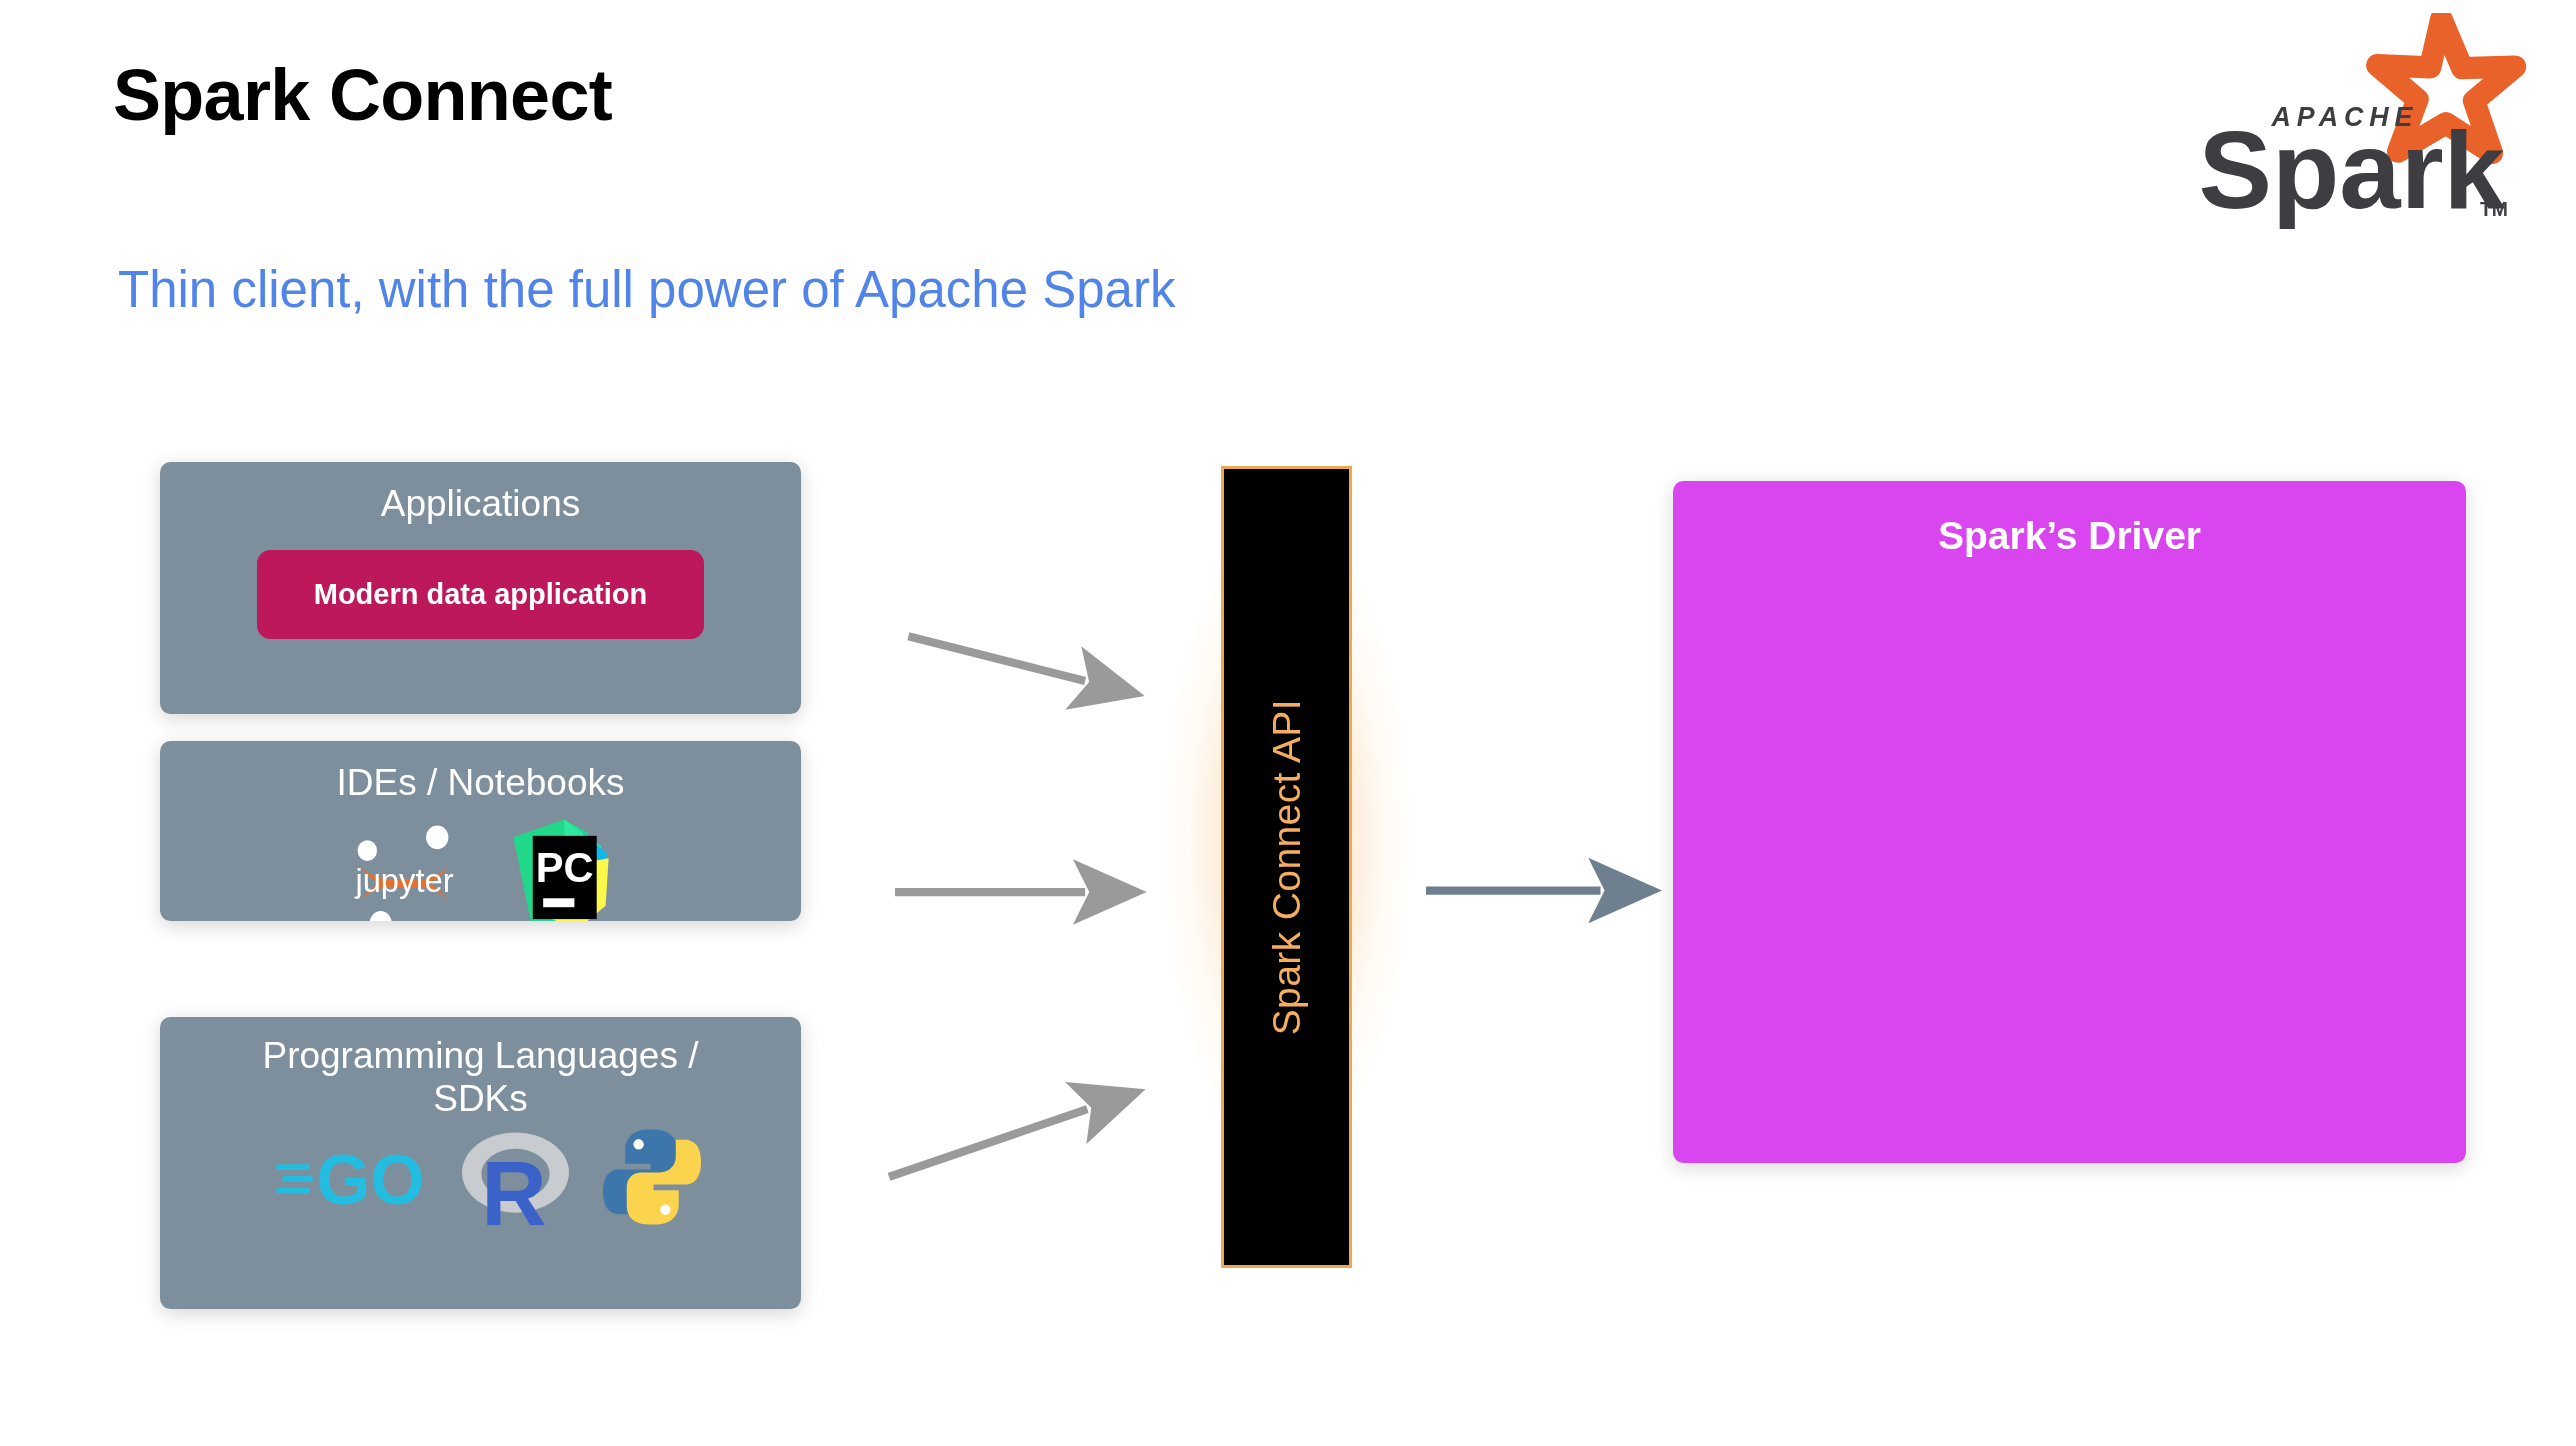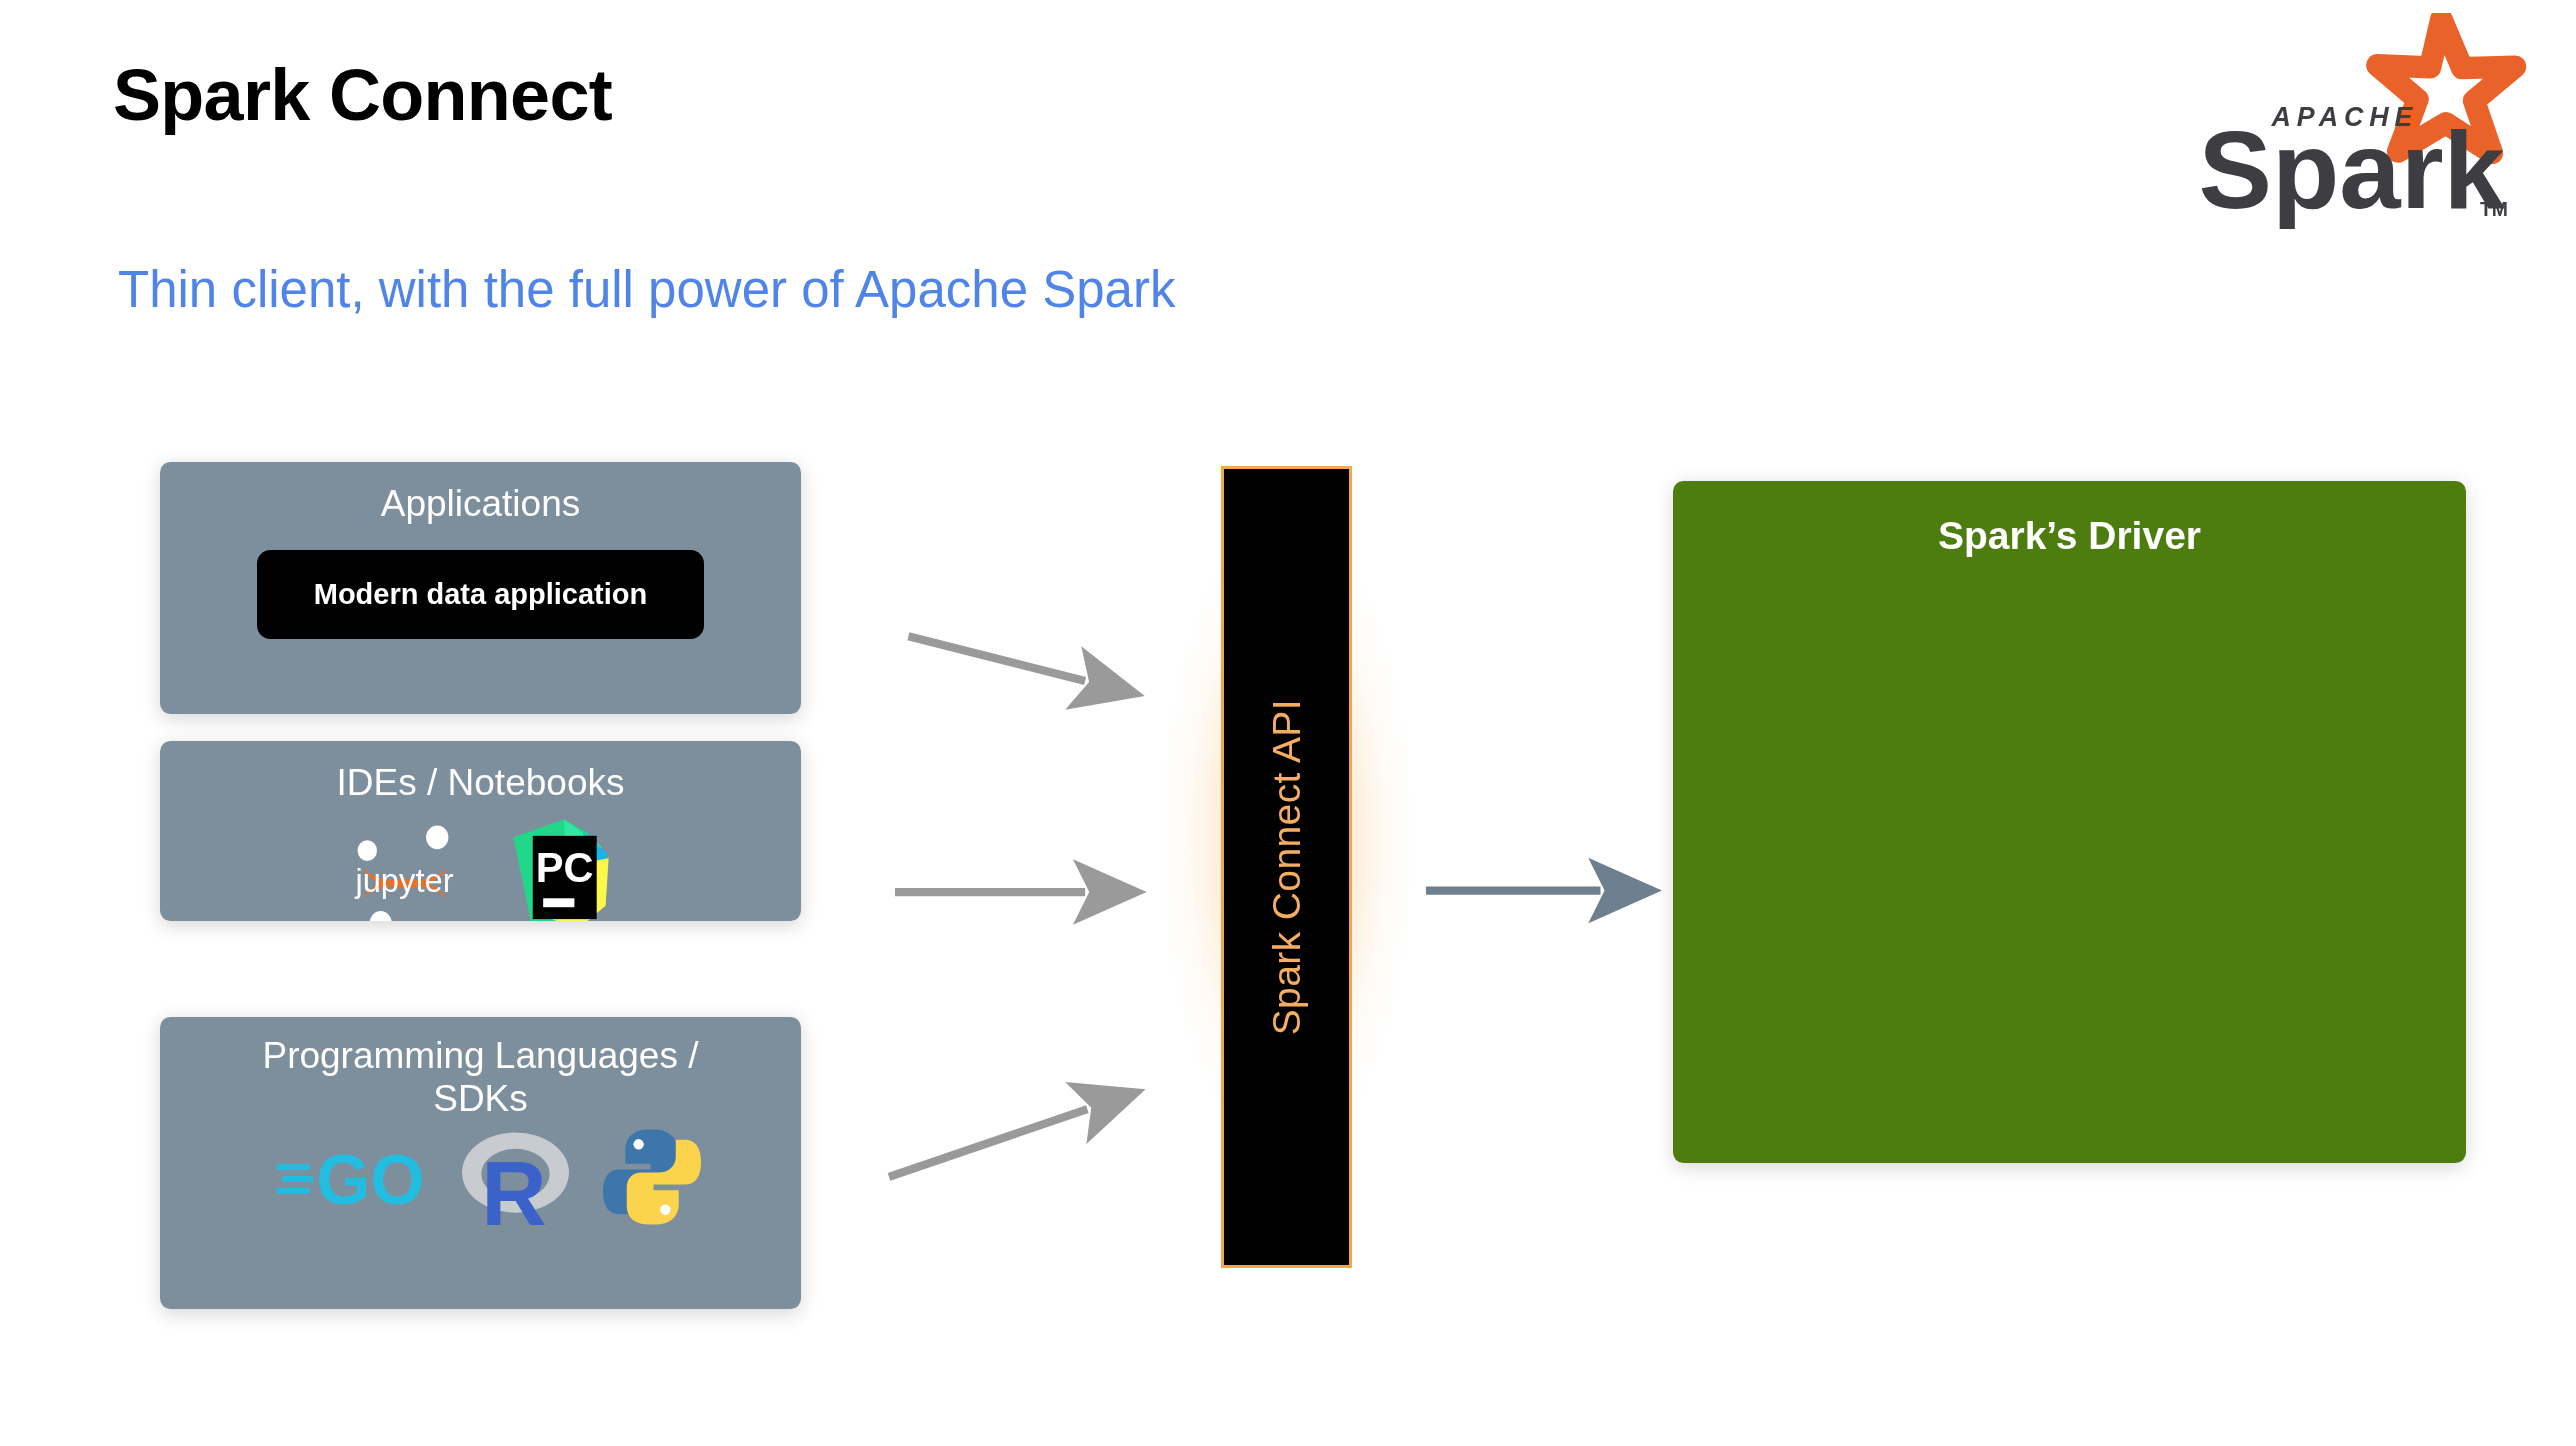--- a/index.html
+++ b/index.html
@@ -71,21 +71,21 @@
     line-height: 1.16;
     margin-top: 21px;
     padding: 0 22.4px;
   }
   #card-languages .card-title { margin-top: 18px; }
 
   .inner-pill {
     margin: 24px auto 0 auto;
     width: 447px;
     height: 89px;
-    background: #000000;
+    background: #be185d;
     border-radius: 13.4px;
     display: flex;
     align-items: center;
     justify-content: center;
     color: #ffffff;
     font-size: 29px;
     font-weight: 700;
   }
 
   .logo-row {
@@ -134,21 +134,21 @@
     letter-spacing: 0.4px;
   }
 
   
   #driver-panel {
     position: absolute;
     left: 1673px;
     top: 481px;
     width: 793px;
     height: 682px;
-    background: #4d7c0f;
+    background: #d946ef;
     border-radius: 10.4px;
     box-shadow: 0 4.5px 19.4px rgba(0,0,0,0.15), 0 0 0 6px rgba(255,255,255,0.85);
     box-sizing: border-box;
   }
   #driver-title {
     text-align: center;
     color: #ffffff;
     font-size: 39px;
     font-weight: 700;
     margin-top: 33px;

